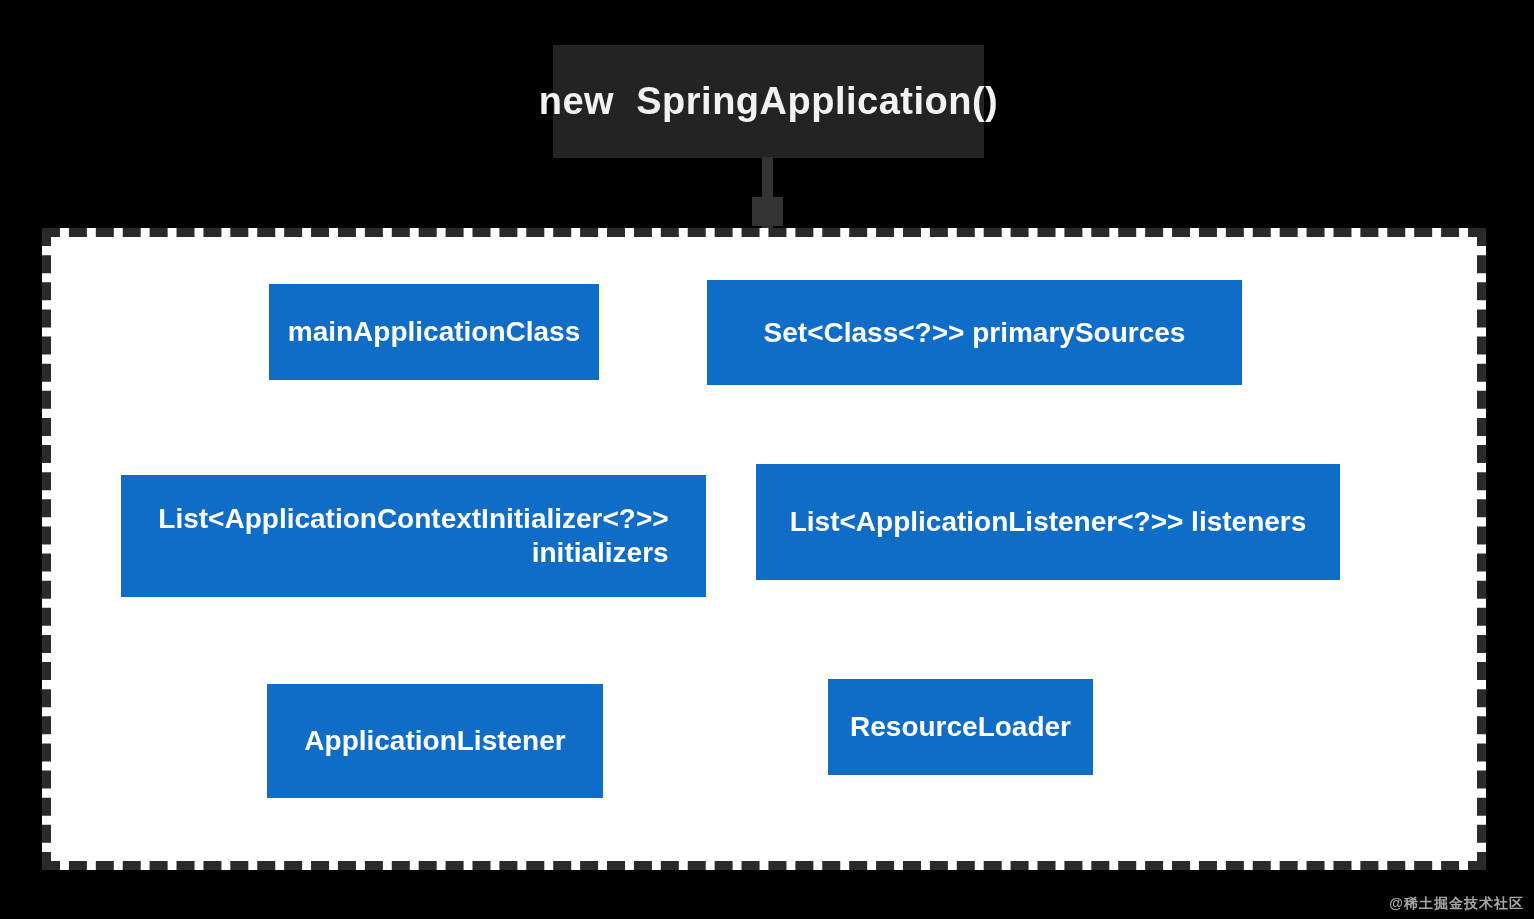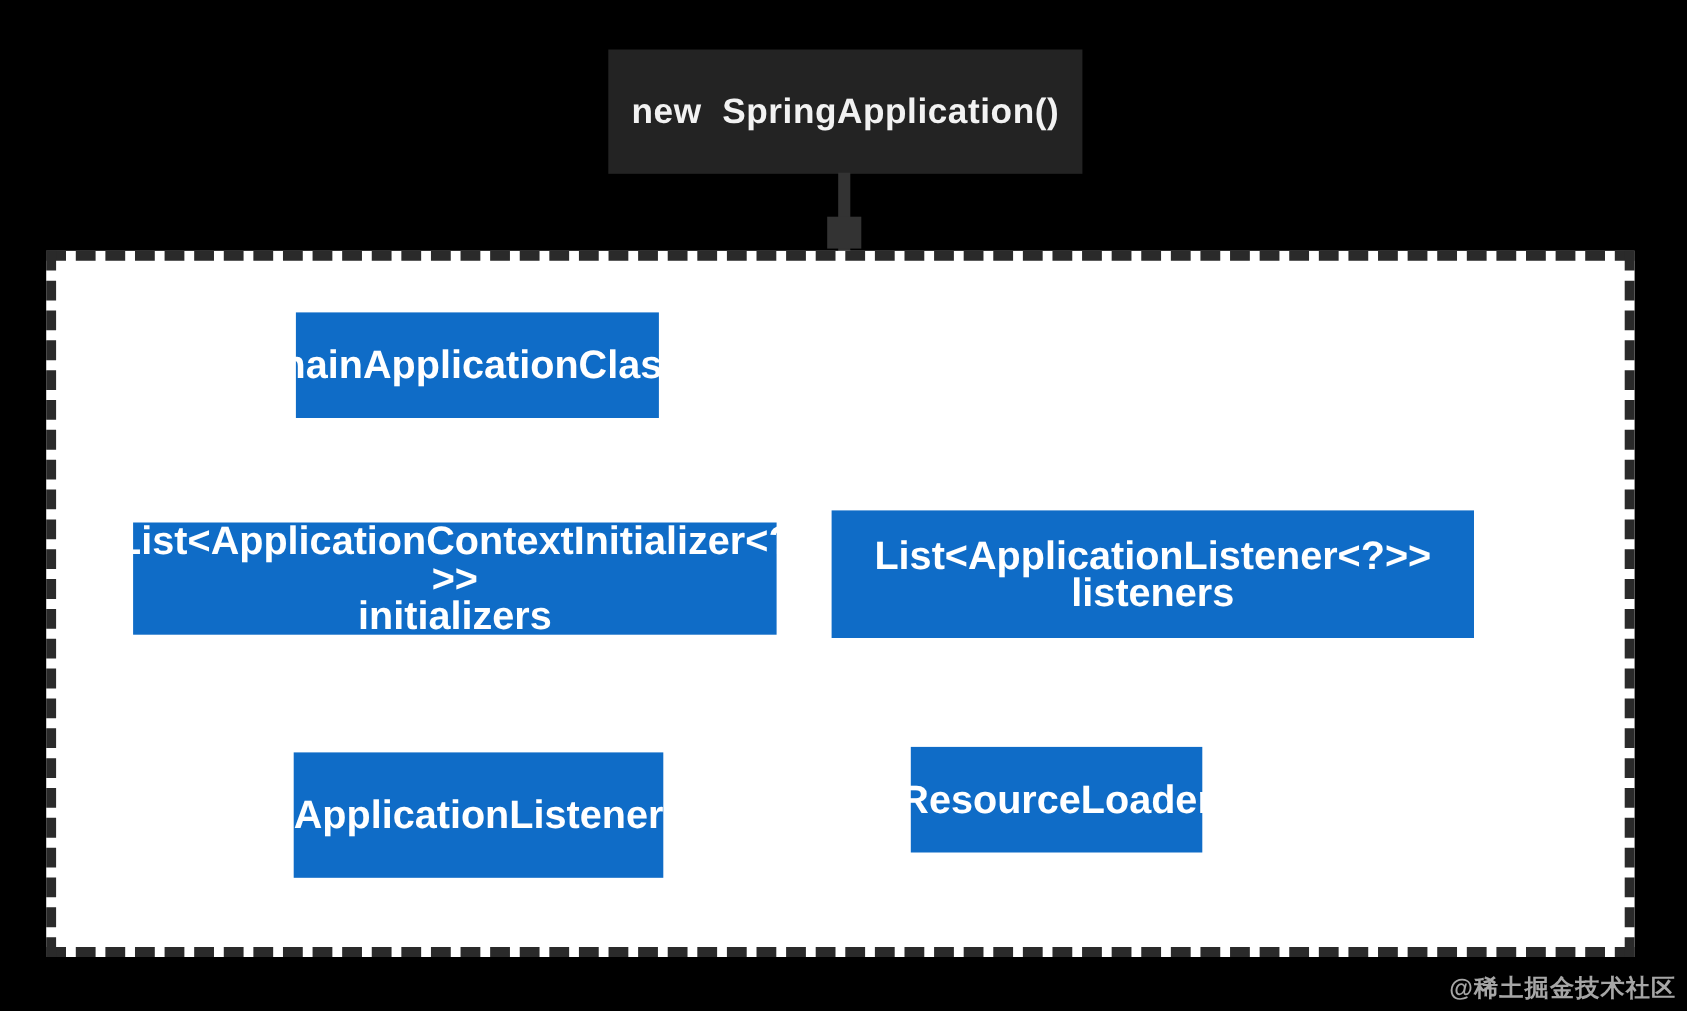--- a/index.html
+++ b/index.html
@@ -26,21 +26,21 @@
   }
 
   
   .title-box {
     position: absolute;
     left: 553px; top: 45px;
     width: 431px; height: 113px;
     background: var(--title_bg);
     color: var(--title_text);
     display: flex; align-items: center; justify-content: center;
-    font-size: 32px; font-weight: bold;
+    font-size: 38px; font-weight: bold;
     white-space: pre;
     letter-spacing: 0.5px;
   }
 
   
   .arrow-bar {
     position: absolute;
     left: 762px; top: 157px;
     width: 11px; height: 84px;
     background: var(--arrow);
@@ -60,55 +60,56 @@
     background: var(--panel_bg);
     border: 9px dashed var(--panel_border);
   }
 
   
   .field {
     position: absolute;
     background: var(--accent_blue);
     color: var(--box_text);
     display: flex; align-items: center; justify-content: center;
-    text-align: center;
-    font-size: 36px; font-weight: bold;
+    text-align: right;
+    font-size: 28px; font-weight: bold;
     line-height: 34px;
     white-space: pre-line;
   }
   .f-main        { left: 218px; top: 47px;  width: 330px; height: 96px;  }
   .f-primary     { left: 656px; top: 43px;  width: 535px; height: 105px; }
-  .f-initializers{ left: 70px;  top: 238px; width: 585px; height: 102px; }
+  .f-initializers{ left: 70px;  top: 238px; width: 585px; height: 122px; }
   .f-listeners   { left: 705px; top: 227px; width: 584px; height: 116px; }
   .f-webapptype  { left: 216px; top: 447px; width: 336px; height: 114px; }
   .f-resloader   { left: 777px; top: 442px; width: 265px; height: 96px; }
 
   .watermark {
     position: absolute;
     right: 10px; bottom: 6px;
     color: var(--watermark);
-    font-size: 22px;
+    font-size: 14px;
     font-weight: bold;
     letter-spacing: 1px;
   }
 </style>
 </head>
 <body>
 
 <div class="stage">
 
   <div class="title-box">
     <span>new  SpringApplication()</span>
   </div>
 
   <div class="arrow-bar"></div>
   <div class="arrow-head"></div>
 
   <div class="panel">
     <div class="field f-main">mainApplicationClass</div>
+    <div class="field f-primary">Set&lt;Class&lt;?&gt;&gt; primarySources</div>
     <div class="field f-initializers">List&lt;ApplicationContextInitializer&lt;?&gt;&gt;
 initializers</div>
     <div class="field f-listeners">List&lt;ApplicationListener&lt;?&gt;&gt; listeners</div>
     <div class="field f-webapptype">ApplicationListener</div>
     <div class="field f-resloader">ResourceLoader</div>
   </div>
 
   <div class="watermark">@稀土掘金技术社区</div>
 
 </div>

